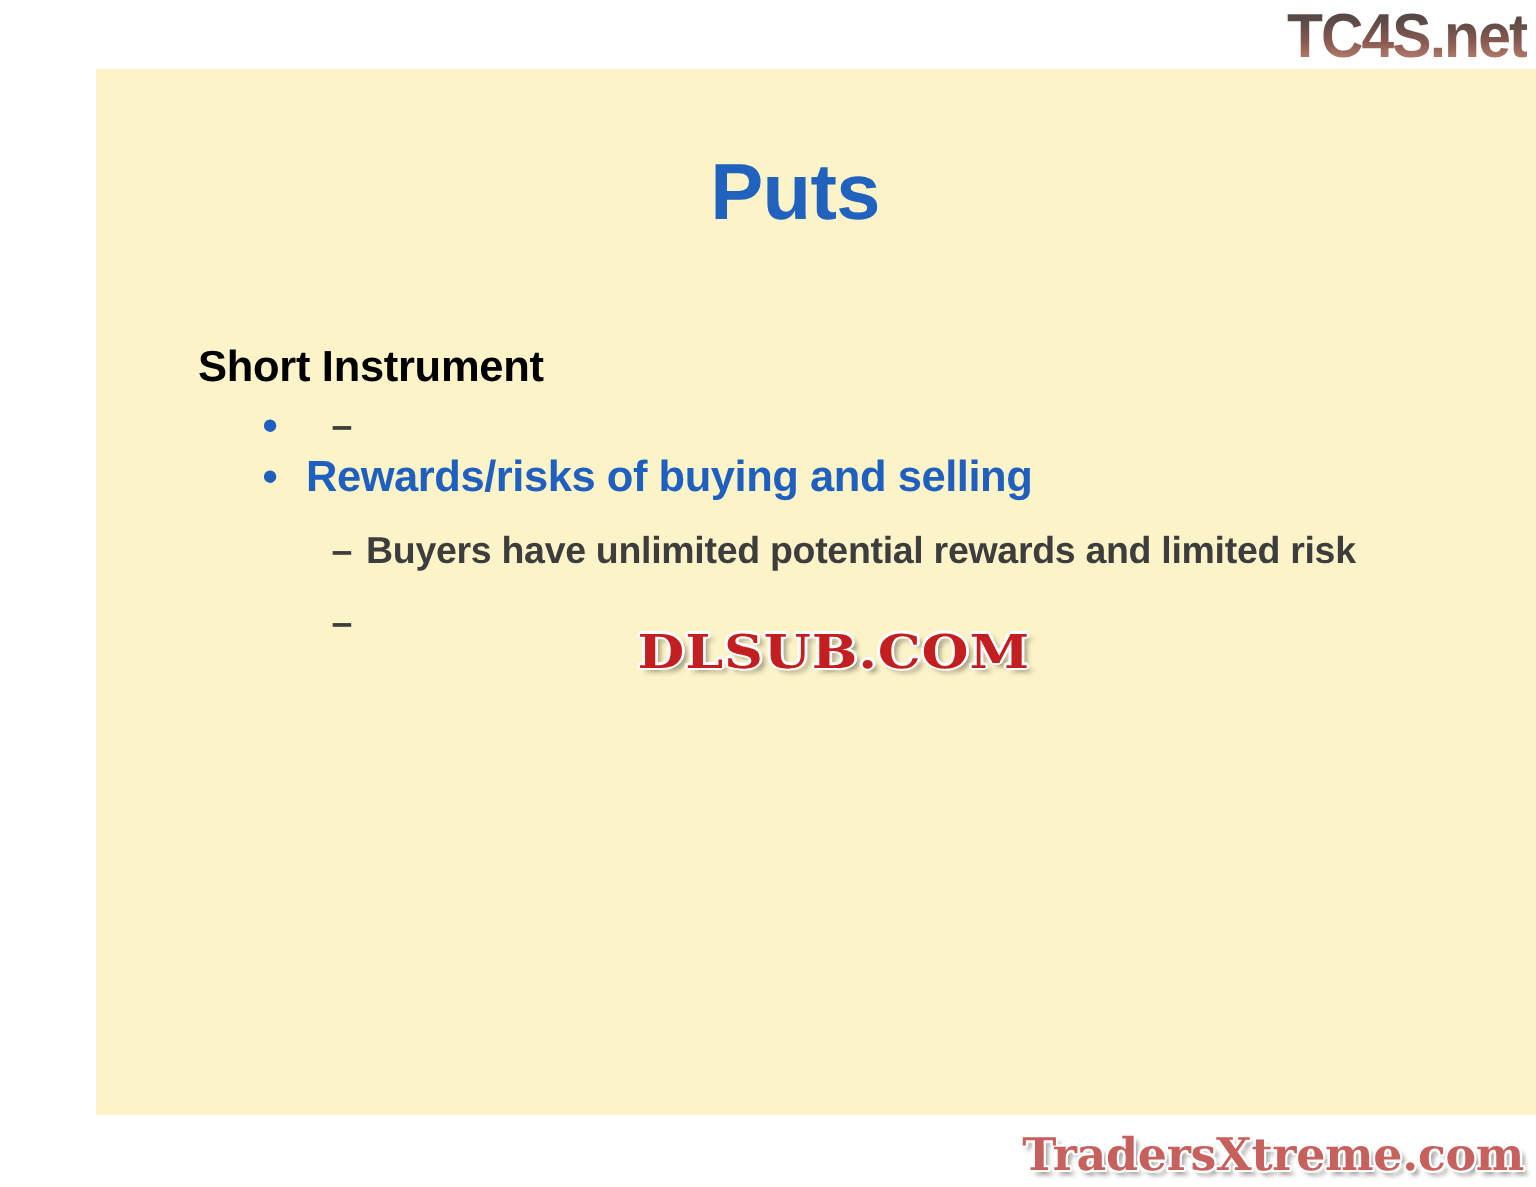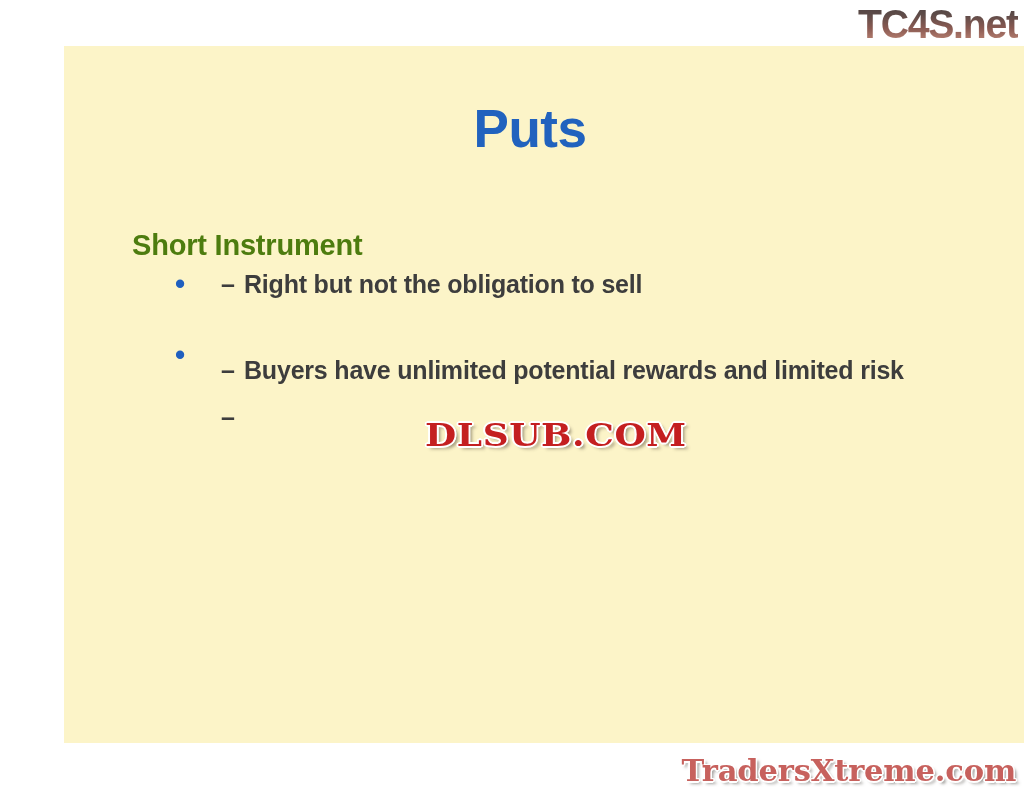--- a/index.html
+++ b/index.html
@@ -43,21 +43,21 @@
   #slide-body {
     position: absolute;
     left: 68px;
     top: 183px;
     width: 840px;
   }
 
   .lvl1 {
     font-size: 29px;
     font-weight: bold;
-    color: #4d7c0f;
+    color: #000000;
     line-height: 1.12;
     margin: 0 0 7px 0;
     letter-spacing: -0.2px;
   }
 
   .lvl2 {
     position: relative;
     font-size: 29px;
     font-weight: bold;
     color: #1F5FBF;
@@ -175,27 +175,27 @@
     <div id="slide-body">
 
       <p class="lvl1">Short Instrument</p>
 
       <p class="lvl2">
         <span class="bullet-dot">•</span>
       </p>
 
       <p class="lvl3">
         <span class="bullet-dash">–</span>
-        <span>Right but not the obligation to sell</span>
       </p>
 
       <div class="spacer-gap"></div>
 
       <p class="lvl2">
         <span class="bullet-dot">•</span>
+        <span>Rewards/risks of buying and selling</span>
       </p>
 
       <div class="spacer-gap-sm"></div>
 
       <p class="lvl3">
         <span class="bullet-dash">–</span>
         <span>Buyers have unlimited potential rewards and limited risk</span>
       </p>
 
       <div class="spacer-gap-sm"></div>

